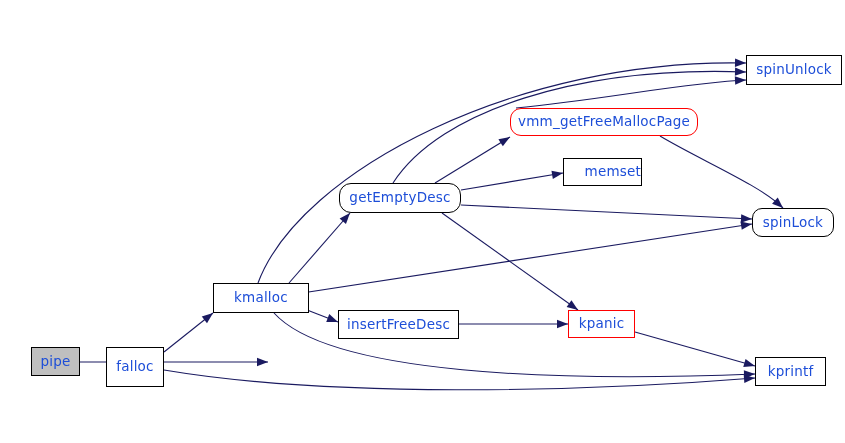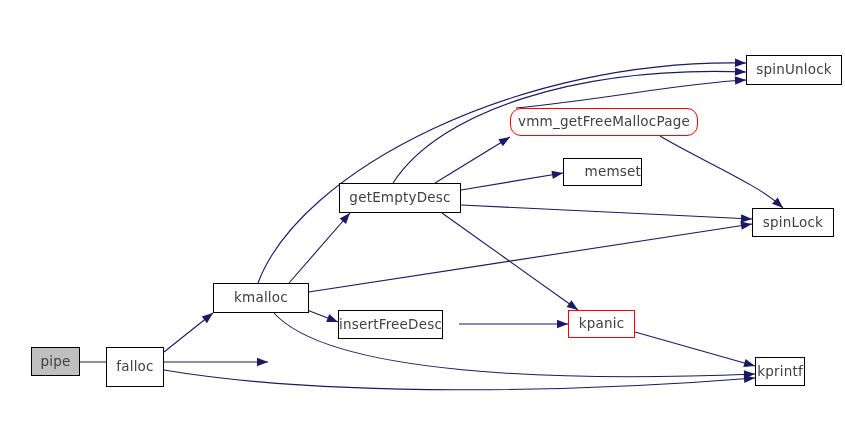--- a/index.html
+++ b/index.html
@@ -31,21 +31,21 @@
     stroke: none;
   }
   .gnode {
     position: absolute;
     box-sizing: border-box;
     display: flex;
     align-items: center;
     justify-content: center;
     background: #ffffff;
     border: 1px solid #000000;
-    color: #404040;
+    color: #1d4ed8;
     font-size: 13.5px;
     letter-spacing: 0.2px;
     white-space: nowrap;
     line-height: 1;
     cursor: pointer;
   }
   .gnode.root {
     background: #bfbfbf;
     border: 1px solid #000000;
   }
@@ -99,38 +99,38 @@
   <div id="nodes-layer">
       <div class="gnode root" style="left: 11px; top: 347px; width: 49px; height: 29px; margin-left: 20px;">
         <span>pipe</span>
       </div>
       <div class="gnode" style="left: 106px; top: 347px; width: 58px; height: 40px;">
         <span>falloc</span>
       </div>
       <div class="gnode" style="left: 213px; top: 283px; width: 96px; height: 30px;">
         <span>kmalloc</span>
       </div>
-      <div class="gnode" style="left: 339px; top: 183px; width: 122px; height: 30px;">
+      <div class="gnode" style="left: 339px; top: 183px; width: 122px; height: 30px; border-radius: 12px;">
         <span>getEmptyDesc</span>
       </div>
-      <div class="gnode" style="left: 338px; top: 310px; width: 105px; height: 29px;">
+      <div class="gnode" style="left: 338px; top: 310px; width: 121px; height: 29px;">
         <span>insertFreeDesc</span>
       </div>
       <div class="gnode hl" style="left: 510px; top: 108px; width: 188px; height: 28px; border-radius: 11px;">
         <span>vmm_getFreeMallocPage</span>
       </div>
       <div class="gnode" style="left: 563px; top: 158px; width: 79px; height: 28px; justify-content: flex-end;">
         <span>memset</span>
       </div>
       <div class="gnode hl" style="left: 568px; top: 310px; width: 67px; height: 28px;">
         <span>kpanic</span>
       </div>
       <div class="gnode" style="left: 746px; top: 55px; width: 96px; height: 30px;">
         <span>spinUnlock</span>
       </div>
-      <div class="gnode" style="left: 752px; top: 208px; width: 82px; height: 29px;">
+      <div class="gnode" style="left: 752px; top: 208px; width: 82px; height: 29px; border-radius: 10px;">
         <span>spinLock</span>
       </div>
-      <div class="gnode" style="left: 755px; top: 357px; width: 50px; height: 29px;">
+      <div class="gnode" style="left: 755px; top: 357px; width: 71px; height: 29px;">
         <span>kprintf</span>
       </div>
     </div>
 </div>
 
 </body></html>

